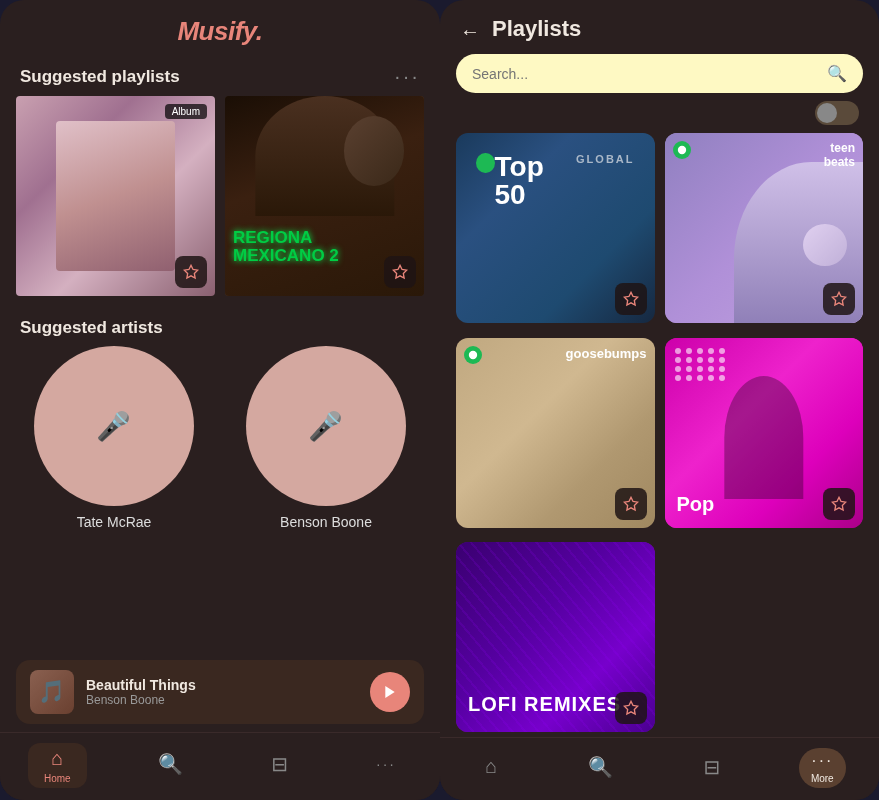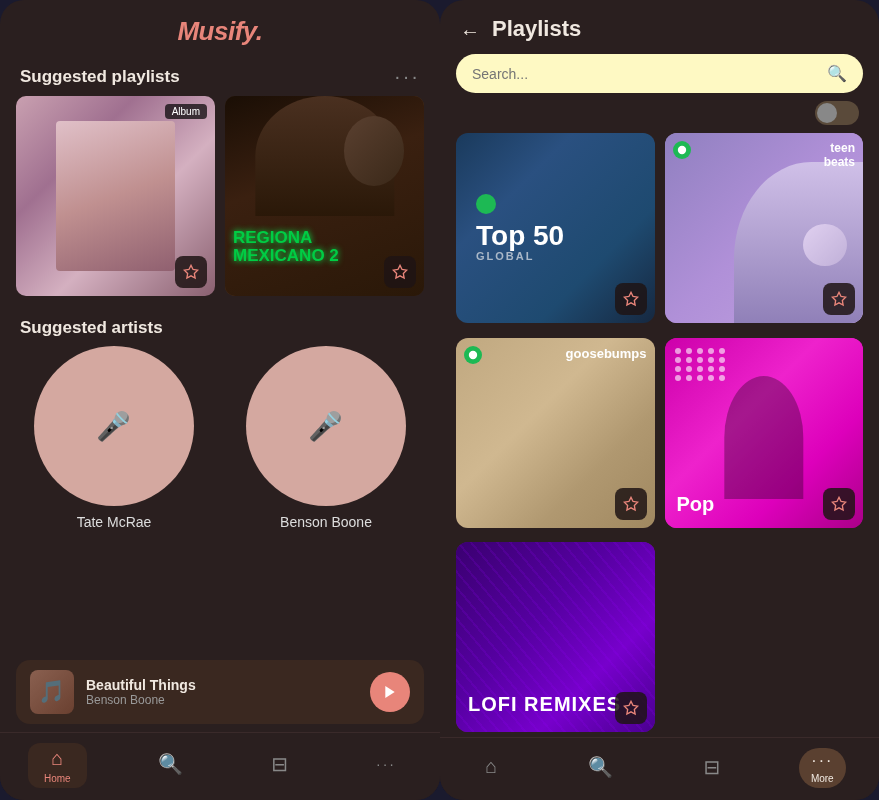--- a/index.html
+++ b/index.html
@@ -57,21 +57,21 @@
       cursor: pointer;
       letter-spacing: 2px;
     }
     .playlists-grid {
       display: flex;
       gap: 10px;
       padding: 0 16px 12px;
     }
     .playlist-card {
       flex: 1;
-      border-radius: 10px;
+      border-radius: 4px;
       overflow: hidden;
       position: relative;
       height: 200px;
       background: #3a2a2a;
     }
     .album-badge {
       position: absolute;
       top: 8px;
       right: 8px;
       background: rgba(0,0,0,0.7);
@@ -344,21 +344,21 @@
     }
     .pl-card-art {
       width: 100%;
       height: 100%;
     }
 
     
     .top50-art {
       background: linear-gradient(135deg, #1a3a5c 0%, #2a5080 30%, #1e4a70 70%, #162840 100%);
       display: flex;
-      flex-direction: column;
+      flex-direction: row;
       justify-content: center;
       padding: 20px;
     }
     .top50-badge {
       width: 20px;
       height: 20px;
       background: #1db954;
       border-radius: 50%;
       margin-bottom: 8px;
     }

